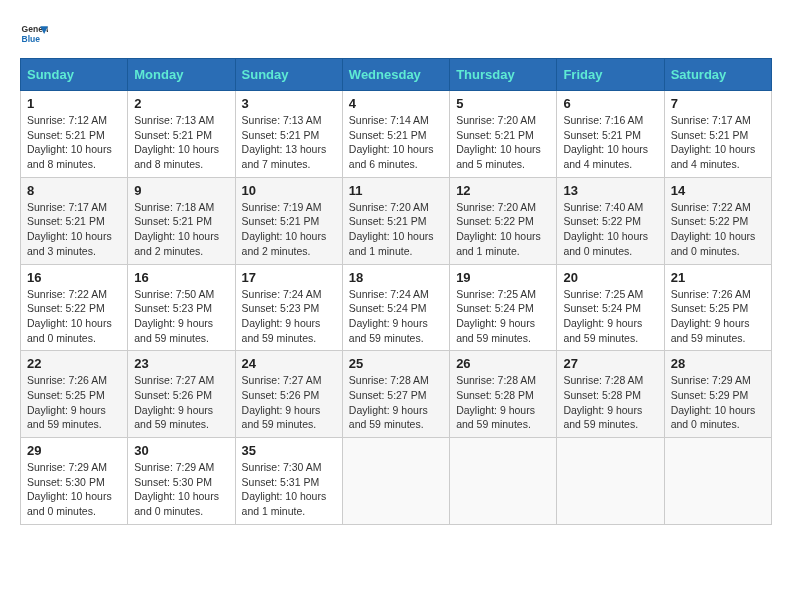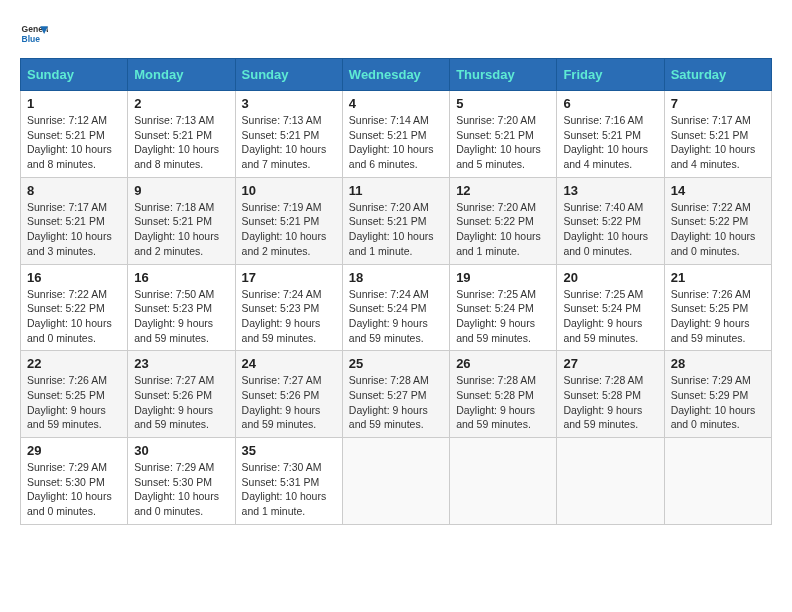--- a/index.html
+++ b/index.html
@@ -123,21 +123,21 @@
   <span>Sunrise: 7:13 AM</span><br>
   <span>Sunset: 5:21 PM</span><br>
   <span>Daylight: 10 hours and 8 minutes.</span>
 </div>
         </td>
         <td>
           <span class="day-num">3</span>
 <div class="day-info">
   <span>Sunrise: 7:13 AM</span><br>
   <span>Sunset: 5:21 PM</span><br>
-  <span>Daylight: 10 hours and 7 minutes.</span>
+  <span>Daylight: 13 hours and 7 minutes.</span>
 </div>
         </td>
         <td>
           <span class="day-num">4</span>
 <div class="day-info">
   <span>Sunrise: 7:14 AM</span><br>
   <span>Sunset: 5:21 PM</span><br>
   <span>Daylight: 10 hours and 6 minutes.</span>
 </div>
         </td>

